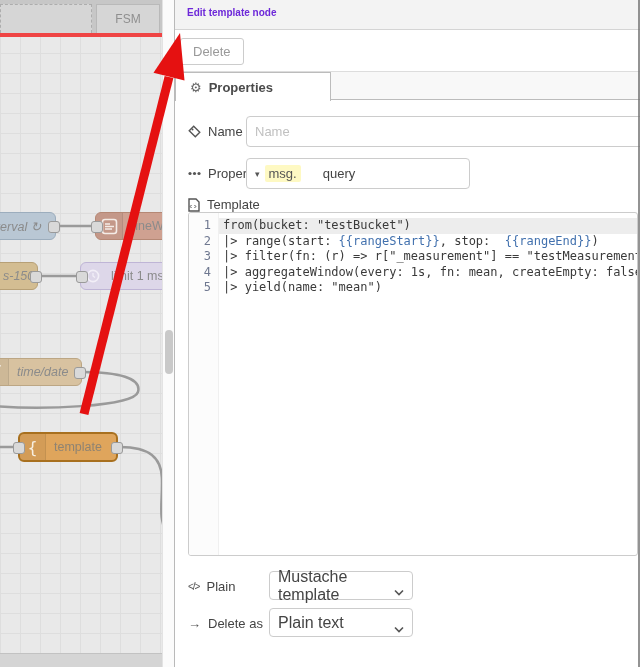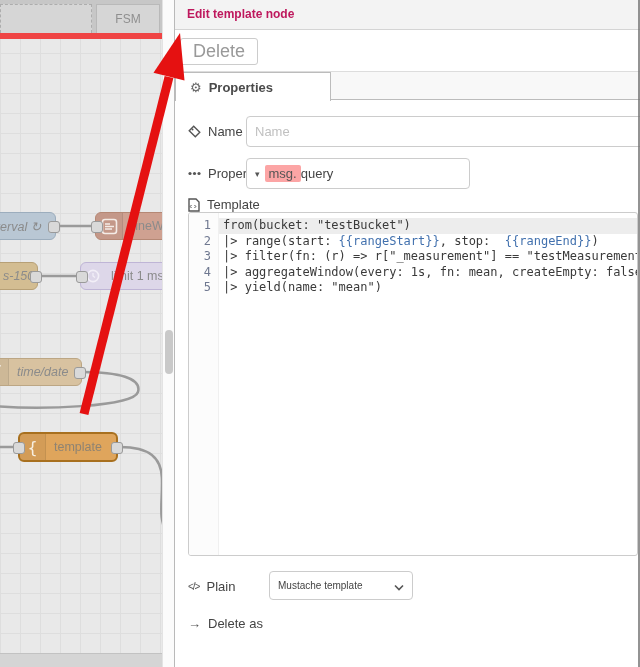--- a/index.html
+++ b/index.html
@@ -6,21 +6,21 @@
     font-family:"Liberation Sans",sans-serif;background:#fff;position:relative;}
   #app{position:absolute;inset:0;width:640px;height:667px;overflow:hidden;}
 
   
   .canvas{position:absolute;left:0;top:0;width:162px;height:667px;background:#e9e9e9;overflow:hidden;}
   .grid{position:absolute;left:0;top:33px;right:0;bottom:13px;
     background-image:linear-gradient(to right,#dedede 1px,transparent 1px),
                      linear-gradient(to bottom,#dedede 1px,transparent 1px);
     background-size:20px 20px;}
   .tabbar{position:absolute;left:0;top:0;width:100%;height:33px;background:#c7c7c7;
-    border-bottom:6px solid #ef4444;}
+    border-bottom:4px solid #ef4444;}
   .tab{position:absolute;top:4px;height:29px;background:#d6d6d6;box-sizing:border-box;
     font-size:12px;color:#8f8f8f;text-align:center;line-height:28px;}
   .tab-blank{left:0;width:92px;border:1px dashed #adadad;border-bottom:none;}
   .tab-fsm{left:96px;width:64px;border:1px solid #b9b9b9;border-bottom:none;}
   .canvas-footer{position:absolute;left:0;bottom:0;width:100%;height:13px;background:#d5d5d5;
     border-top:1px solid #c2c2c2;}
   .wires{position:absolute;left:0;top:0;}
 
   
   .node{position:absolute;height:28px;border-radius:6px;border:1px solid;box-sizing:border-box;
@@ -57,24 +57,24 @@
   
   .vscroll{position:absolute;left:162px;top:0;width:12px;height:667px;background:#fbfbfb;
     border-left:1px solid #e3e3e3;box-sizing:border-box;}
   .vscroll .thumb{position:absolute;left:2px;top:330px;width:8px;height:44px;background:#c9c9c9;border-radius:4px;}
 
   
   .dialog{position:absolute;left:174px;top:0;right:0;height:667px;background:#fff;
     border-left:1px solid #b9b9b9;box-sizing:border-box;}
   .dlg-header{position:absolute;left:0;top:0;right:0;height:30px;background:#f3f3f3;
     border-bottom:1px solid #d4d4d4;box-sizing:border-box;}
-  .dlg-title{position:absolute;left:12px;top:7px;font-size:12px;font-weight:bold;color:#be185d;}
+  .dlg-title{position:absolute;left:12px;top:7px;font-size:10px;font-weight:bold;color:#6d28d9;}
   .btnrow{position:absolute;left:0;top:30px;right:0;height:41px;background:#fff;}
   .btn-delete{position:absolute;left:5px;top:8px;height:27px;padding:0 12px;background:#fff;
-    border:1px solid #ccc;border-radius:3px;color:#999;font-size:18px;
+    border:1px solid #ccc;border-radius:3px;color:#999;font-size:13px;
     font-family:"Liberation Sans",sans-serif;cursor:pointer;}
   .tabrow{position:absolute;left:0;top:71px;right:0;height:29px;background:#f8f8f8;
     border-top:1px solid #ddd;border-bottom:1px solid #bcbcbc;box-sizing:border-box;}
   .tab-props{position:absolute;left:0;top:0;width:156px;height:29px;background:#fff;
     border:1px solid #bcbcbc;border-bottom:none;box-sizing:border-box;
     display:flex;align-items:center;padding-left:14px;gap:7px;
     font-size:13px;font-weight:bold;color:#4a4a4a;}
   .gear{color:#666;font-size:13px;font-weight:normal;}
 
   .flabel{position:absolute;font-size:13px;color:#444;display:flex;align-items:center;gap:7px;}
@@ -89,35 +89,35 @@
 
   .in-name{position:absolute;left:71px;top:116px;width:412px;height:31px;border:1px solid #ccc;
     border-radius:4px;box-sizing:border-box;font-size:13px;padding:0 8px;color:#444;
     font-family:"Liberation Sans",sans-serif;}
   .in-name::placeholder{color:#c0c0c0;}
 
   .typed-input{position:absolute;left:71px;top:158px;width:224px;height:31px;border:1px solid #ccc;
     border-radius:4px;box-sizing:border-box;display:flex;align-items:center;padding-left:8px;
     font-size:13px;color:#444;background:#fff;cursor:pointer;}
   .caret{font-size:9px;color:#555;margin-right:5px;}
-  .msg-pill{background:#fca5a5;border-radius:2px;padding:1px 4px;color:#555;}
-  .prop-val{margin-left:0;}
+  .msg-pill{background:#fef9c3;border-radius:2px;padding:1px 4px;color:#555;}
+  .prop-val{margin-left:22px;}
 
   .editor{position:absolute;left:13px;top:212px;width:450px;height:344px;border:1px solid #ccc;
     border-radius:3px;box-sizing:border-box;background:#fff;display:flex;overflow:hidden;
     font-family:"DejaVu Sans Mono",monospace;font-size:12px;line-height:15.5px;}
   .gutter{width:30px;flex:none;padding-top:5px;text-align:right;color:#6f7890;
     background:#fcfcfc;border-right:1px solid #f0f0f0;box-sizing:border-box;padding-right:7px;}
   .codearea{flex:1;padding-top:5px;color:#3a3a3a;white-space:pre;overflow:hidden;}
   .cl{padding-left:4px;}
   .cl.active{background:#ededed;}
   .mus{color:#4271ae;}
 
   .select{position:absolute;width:144px;height:29px;border:1px solid #ccc;border-radius:4px;
-    box-sizing:border-box;background:#fff;font-size:10px;color:#444;display:flex;
+    box-sizing:border-box;background:#fff;font-size:16px;color:#444;display:flex;
     align-items:center;padding:0 8px;cursor:pointer;}
   .sel-format{left:94px;top:571px;}
   .sel-output{left:94px;top:608px;}
   .chev{position:absolute;right:8px;top:10px;}
 
   
   .arrow-svg{position:absolute;left:0;top:0;z-index:50;pointer-events:none;}
   .right-edge{position:absolute;right:0;top:0;width:2px;height:667px;background:#6f6f6f;
     opacity:.75;z-index:60;}
 </style>
@@ -269,20 +269,28 @@
         <svg width="10" height="7" viewBox="0 0 10 7">
             <path d="M1 1.5 L5 5.5 L9 1.5" stroke="#555" stroke-width="1.6" fill="none"></path>
           </svg>
       </span>
     </div>
 
     <div class="flabel lbl-output">
       <span class="licon arrow-glyph">→</span>
       <span>Delete as</span>
     </div>
+    <div class="select sel-output">
+      <span>Plain text</span>
+      <span class="chev">
+        <svg width="10" height="7" viewBox="0 0 10 7">
+            <path d="M1 1.5 L5 5.5 L9 1.5" stroke="#555" stroke-width="1.6" fill="none"></path>
+          </svg>
+      </span>
+    </div>
   </div>
 
   <svg class="arrow-svg" width="640" height="667">
     <line x1="84" y1="414" x2="169" y2="77" stroke="#e51111" stroke-width="9"></line>
     <polygon points="180,33 184.5,80.5 153.5,72.7" fill="#e51111"></polygon>
   </svg>
 
   <div class="right-edge"></div>
 </div>
 

